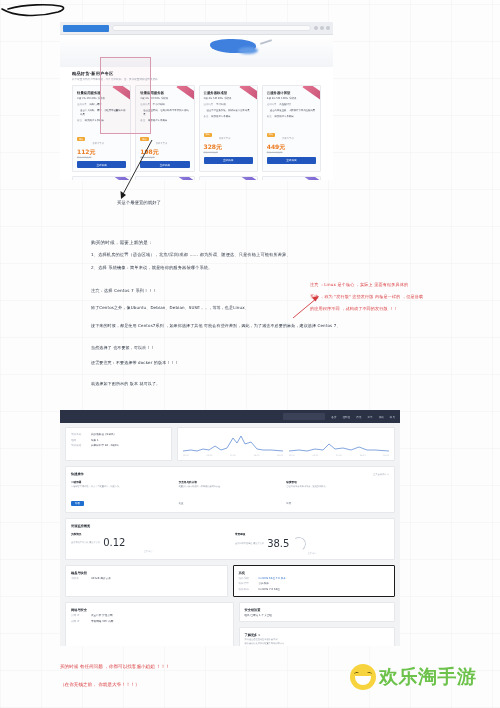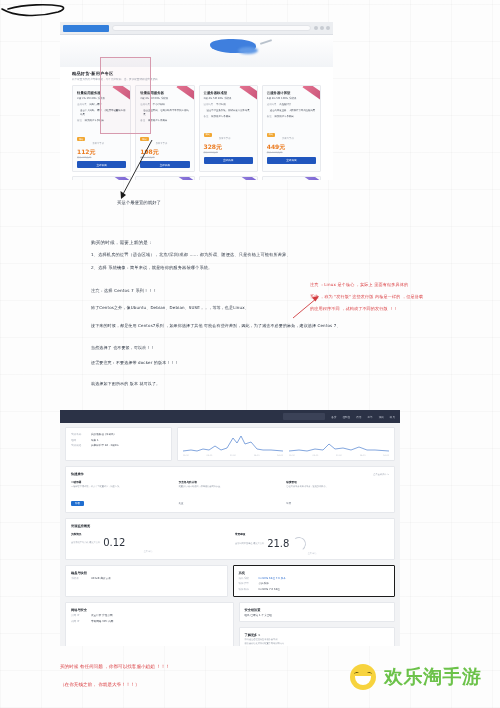--- a/index.html
+++ b/index.html
@@ -180,21 +180,21 @@
   .tc-h { font-size: 2.6px; color: #262b33; font-weight: bold; line-height: 5px; }
   .tc-p { font-size: 2.2px; color: #9aa1ac; line-height: 3.6px; }
   .os-highlight {
     border: 1px solid #1c1c1c !important;
   }
   .scribble { position: absolute; left: 112px; top: 518px; }
 
   .footer-red { position: absolute; font-size: 4.4px; color: #d9373b; white-space: nowrap; }
 
   
-  .wm { position: absolute; left: 350px; top: 664px; display: flex; align-items: center; gap: 8px; }
+  .wm { position: absolute; left: 350px; top: 664px; display: flex; align-items: center; gap: 3px; }
   .wm-face {
     width: 26px; height: 26px; border-radius: 50%; background: #f7d33e;
     position: relative; flex: none;
   }
   .wm-eye { position: absolute; top: 8px; width: 5px; height: 3px;
             border-top: 1.4px solid #6b5a10; border-radius: 50%; }
   .wm-eye.l { left: 4px; transform: rotate(-12deg);}
   .wm-eye.r { right: 4px; transform: rotate(12deg);}
   .wm-mouth { position: absolute; left: 5px; bottom: 5px; width: 16px; height: 9px;
               background: #fff; border-radius: 0 0 9px 9px; }
@@ -474,21 +474,21 @@
 最近五分钟</div>
                 <div class="m-num">0.12</div>
               </div>
               <div class="m-foot">查看详情</div>
             </div>
             <div class="metric">
               <div class="m-lbl">带宽峰值</div>
               <div class="m-body">
                 <div class="m-desc">当前出网带宽峰值
 最近五分钟</div>
-                <div class="m-num">21.8</div>
+                <div class="m-num">38.5</div>
                 <div class="arc"></div>
               </div>
               <div class="m-foot">查看详情</div>
             </div>
           </div>
         </div>
       </div>
 
       <div class="drow" style="margin-top:5px;">
         <div class="dcard">

